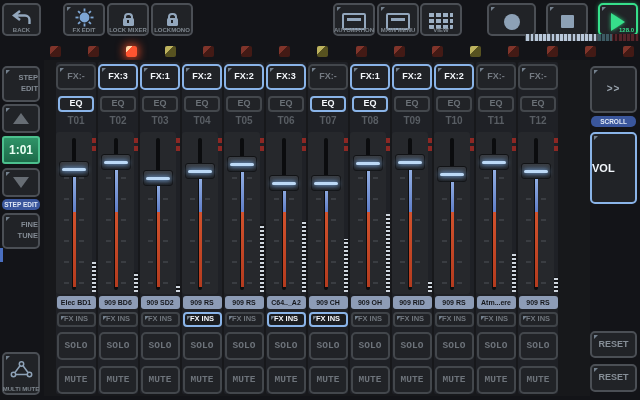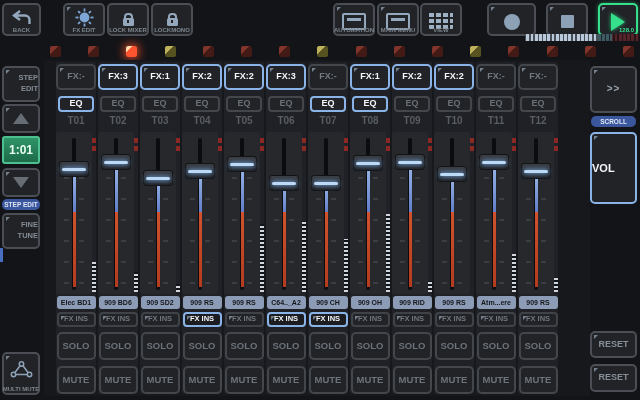--- a/index.html
+++ b/index.html
@@ -92,21 +92,21 @@
        background:repeating-linear-gradient(0deg,#cfd6de 0 2.2px,#121316 2.2px 4px);}
   .namepill{position:absolute;top:234px;left:0.5px;width:39px;height:13px;background:#8d9cb6;
        border-radius:3px;font-size:7px;font-weight:bold;color:#14161a;text-align:center;
        line-height:13px;overflow:hidden;white-space:nowrap;}
   .fxins-btn{position:absolute;top:250px;left:0.5px;width:39px;height:15px;border:2px solid #3f4348;
        border-radius:4px;box-sizing:border-box;font-size:7.5px;font-weight:bold;color:#70767d;
        text-align:center;line-height:10px;background:#212327;}
   .fxins-btn.active{border-color:#8ab4e8;color:#f4f7fb;background:#1b1d20;}
   .solo-btn,.mute-btn{position:absolute;left:0.5px;width:39px;height:28px;border:2px solid #43474c;
        border-radius:5px;box-sizing:border-box;font-size:9.5px;font-weight:bold;color:#6d737a;
-       text-align:center;line-height:23px;background:#212327;}
+       text-align:center;line-height:23px;background:#212327;font-family:Liberation Mono, monospace;}
   .solo-btn{top:270px;} .mute-btn{top:304px;}
   #edge-tick{left:0;top:248px;width:3px;height:14px;background:#4a6fc0;}
 </style>
 </head>
 <body>
 
 <div id="app">
 
   <div class="btn" style="left:2px;top:3px;width:39px;height:33px;">
     <span class="ticon">

